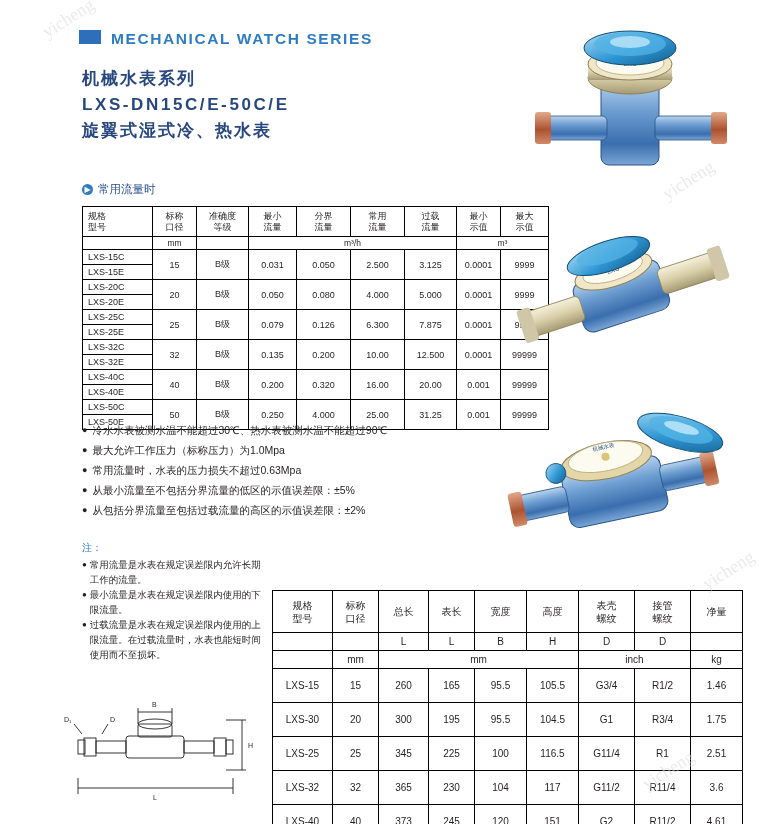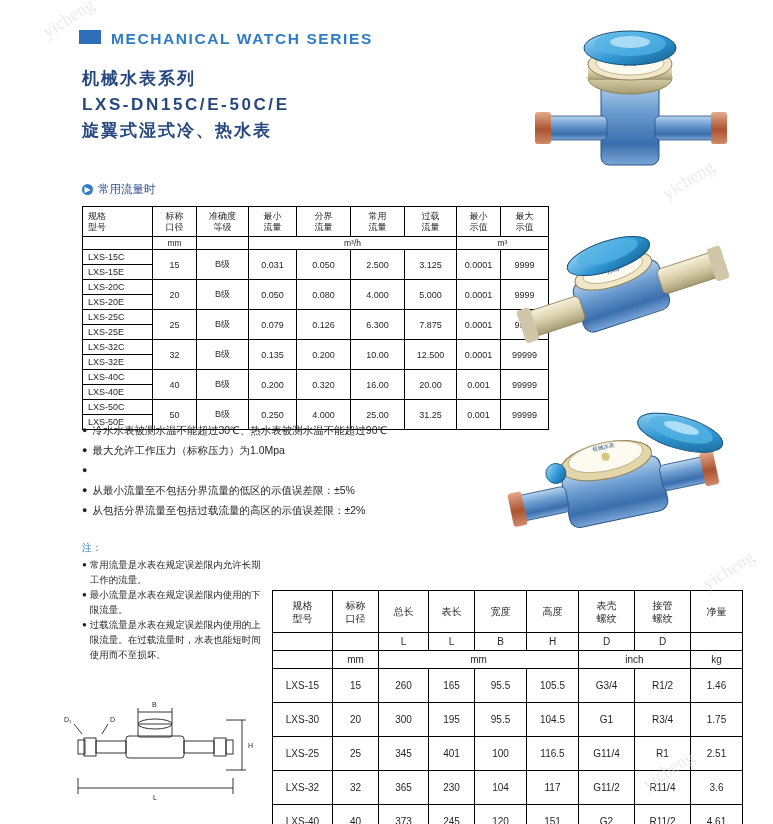--- a/index.html
+++ b/index.html
@@ -367,20 +367,21 @@
   <div class="note-item">
     <span class="dot">●</span>
     <span>冷水水表被测水温不能超过30℃、热水表被测水温不能超过90℃</span>
   </div>
   <div class="note-item">
     <span class="dot">●</span>
     <span>最大允许工作压力（标称压力）为1.0Mpa</span>
   </div>
   <div class="note-item">
     <span class="dot">●</span>
+    <span>常用流量时，水表的压力损失不超过0.63Mpa</span>
   </div>
   <div class="note-item">
     <span class="dot">●</span>
     <span>从最小流量至不包括分界流量的低区的示值误差限：±5%</span>
   </div>
   <div class="note-item">
     <span class="dot">●</span>
     <span>从包括分界流量至包括过载流量的高区的示值误差限：±2%</span>
   </div>
 </div>
@@ -475,21 +476,21 @@
       <td>95.5</td>
       <td>104.5</td>
       <td>G1</td>
       <td>R3/4</td>
       <td>1.75</td>
     </tr>
     <tr>
       <td>LXS-25</td>
       <td>25</td>
       <td>345</td>
-      <td>401</td>
+      <td>225</td>
       <td>100</td>
       <td>116.5</td>
       <td>G11/4</td>
       <td>R1</td>
       <td>2.51</td>
     </tr>
     <tr>
       <td>LXS-32</td>
       <td>32</td>
       <td>365</td>

